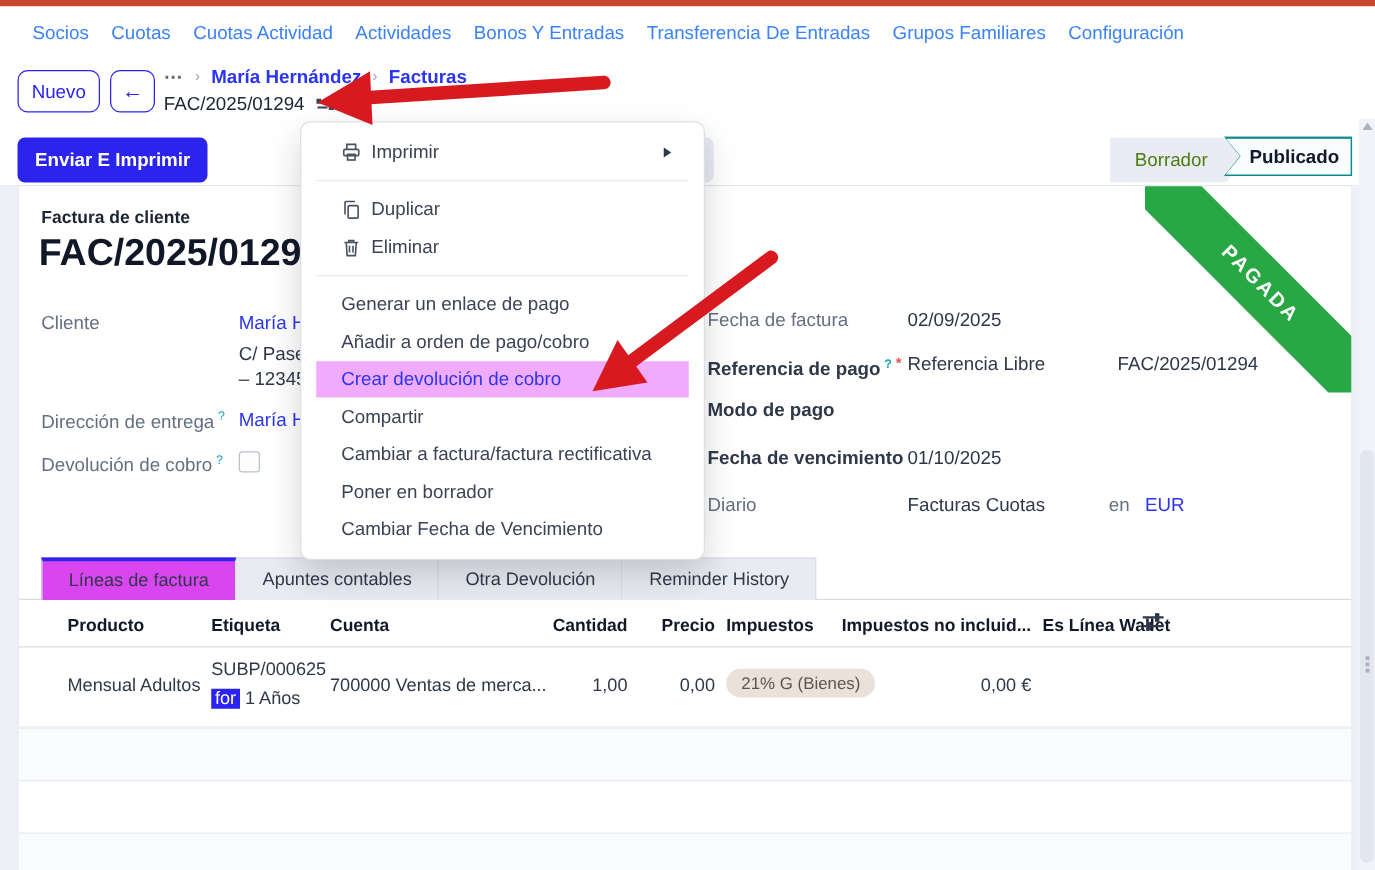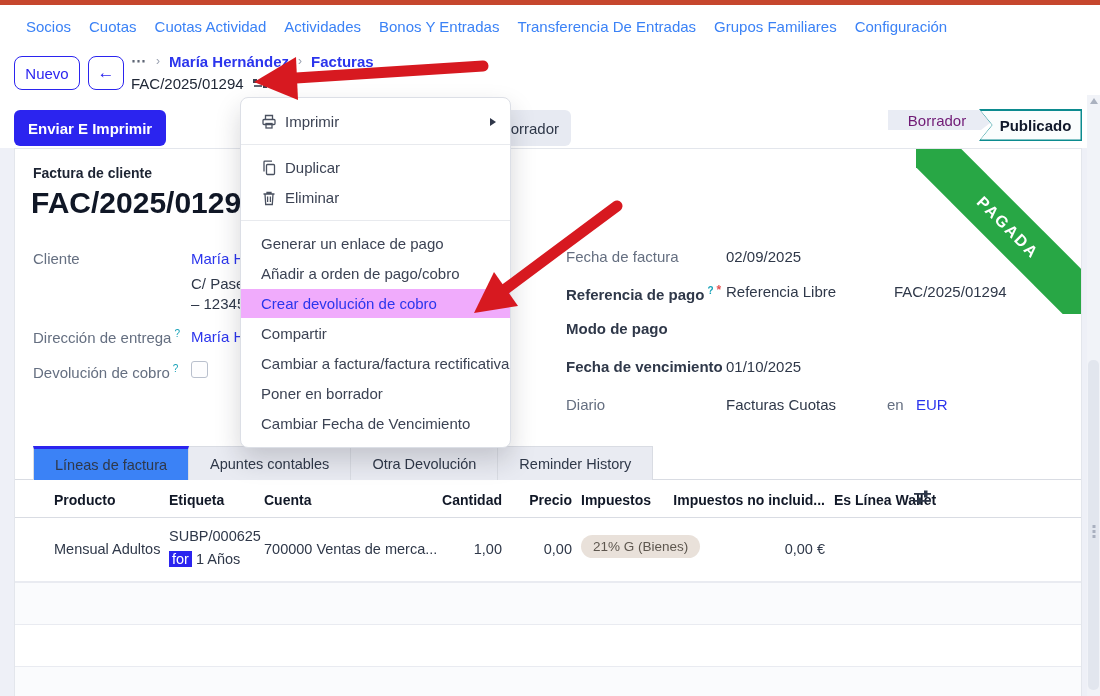--- a/index.html
+++ b/index.html
@@ -24,21 +24,21 @@
   #crumb2{position:absolute;left:131px;top:75px;font-size:15px;color:#202837;display:flex;align-items:center;gap:9px}
 
   
   .chip{position:absolute;top:110px;height:36px;border:none;border-radius:6px;font-size:15px;
     display:flex;align-items:center;padding:0 14px;cursor:pointer;white-space:nowrap}
   #btn-send{left:14px;background:#2B24EF;color:#fff;font-weight:700}
   #btn-preview{left:131px;background:#E7EAF2;color:#2F3849;width:116px}
   #btn-orrador{left:450px;width:121px;background:#E7EAF2;color:#2F3849;justify-content:flex-end;padding-right:12px}
 
   
-  #status-draft{position:absolute;left:888px;top:110px;width:106px;height:20px;background:#E9ECF4;color:#701a75;
+  #status-draft{position:absolute;left:888px;top:110px;width:106px;height:36px;background:#E9ECF4;color:#4d7c0f;
     font-size:15px;display:flex;align-items:center;justify-content:center;padding-right:8px;cursor:pointer;
     clip-path:polygon(0 0,calc(100% - 13px) 0,100% 50%,calc(100% - 13px) 100%,0 100%)}
   #status-posted{position:absolute;left:979px;top:109px;width:103px;height:32px;background:#0C8B8F;cursor:pointer;
     clip-path:polygon(0 0,100% 0,100% 100%,0 100%,13px 50%)}
   #status-posted .inner{position:absolute;left:1.5px;top:1.5px;right:1.5px;bottom:1.5px;background:#FAFDFD;
     clip-path:polygon(0 0,100% 0,100% 100%,0 100%,12px 50%);
     display:flex;align-items:center;justify-content:center;padding-left:10px;font-size:15px;font-weight:700;color:#10192B}
 
   
   #content-bg{position:absolute;left:0;top:148px;width:1100px;height:548px;background:#EEF0F7}
@@ -59,37 +59,37 @@
   .flink{color:#2B35ED;cursor:pointer}
   sup.help{color:#17A2B8;font-size:10px;margin-left:3px}
   sup.req{color:#E55353;font-size:12px;margin-left:3px}
   #f-checkbox{position:absolute;left:176px;top:212px;width:17px;height:17px;border:1px solid #B9C0CD;border-radius:3px;background:#FDFDFE;cursor:pointer}
 
   
   #tabs{position:absolute;left:0;top:297px;width:1066px;height:34px;display:flex;padding-left:18px;border-bottom:1px solid #D9DCE3}
   .tab{height:34px;display:flex;align-items:center;padding:0 21px;font-size:14.5px;color:#2F3849;
     background:#E9EBF2;border:1px solid #D9DCE3;border-bottom:none;border-left:none;cursor:pointer;white-space:nowrap}
   .tab:first-child{border-left:1px solid #D9DCE3}
-  .tab.active{background:#3b82f6;border-top:3px solid #2B24EF}
+  .tab.active{background:#d946ef;border-top:3px solid #2B24EF}
 
   
   .th{position:absolute;top:343px;font-size:14px;font-weight:700;color:#111827;white-space:nowrap}
   #thead-line{position:absolute;left:0;top:368px;width:1066px;height:1px;background:#D9DCE3}
   #trow{position:absolute;left:0;top:369px;width:1066px;height:64px;border-bottom:1px solid #E9EBF1;cursor:pointer}
   .td{position:absolute;font-size:14.5px;color:#2F3849;white-space:nowrap}
   .tax-pill{background:#E9E1DA;color:#5D564E;font-size:13.5px;border-radius:12px;padding:4px 12px}
   .hl{background:#2B24EF;color:#fff;padding:0 3px}
   .stripe{position:absolute;left:0;width:1066px;border-top:1px solid #E9EBF1}
   .s1{top:64px;height:42px;background:#FAFBFD}
   .s2{top:106px;height:42px;background:#fff}
   .s3{top:148px;height:31px;background:#FAFBFD}
 
   
-  #menu{position:absolute;left:240px;top:97px;width:271px;background:#fff;border:1px solid #DCDFE6;border-radius:8px;
-    box-shadow:0 12px 26px rgba(25,30,40,.18);padding:8px 0;z-index:50;font-size:15px;color:#3C4354}
+  #menu{position:absolute;left:240px;top:97px;width:324px;background:#fff;border:1px solid #DCDFE6;border-radius:8px;
+    box-shadow:0 12px 26px rgba(25,30,40,.18);padding:8px 12px;z-index:50;font-size:15px;color:#3C4354}
   .mi{height:29px;display:flex;align-items:center;padding:0 16px 0 20px;margin:1px 0;position:relative;cursor:pointer;white-space:nowrap}
   .mi .mi-icon{width:24px;display:flex;align-items:center;color:#4A5160}
   .mi.active{background:#f0abfc;color:#2B35ED}
   .menu-divider{height:1px;background:#E8EAEE;margin:8px 0}
   .submenu-caret{position:absolute;right:14px;top:50%;margin-top:-4px;width:0;height:0;
     border-left:6px solid #30374a;border-top:4px solid transparent;border-bottom:4px solid transparent}
 
   
   #sb-track{position:absolute;right:0;top:95px;width:13px;height:601px;background:#F1F3F8}
   #sb-up{position:absolute;right:2px;top:98px;width:0;height:0;border-bottom:6px solid #AAB1BF;

